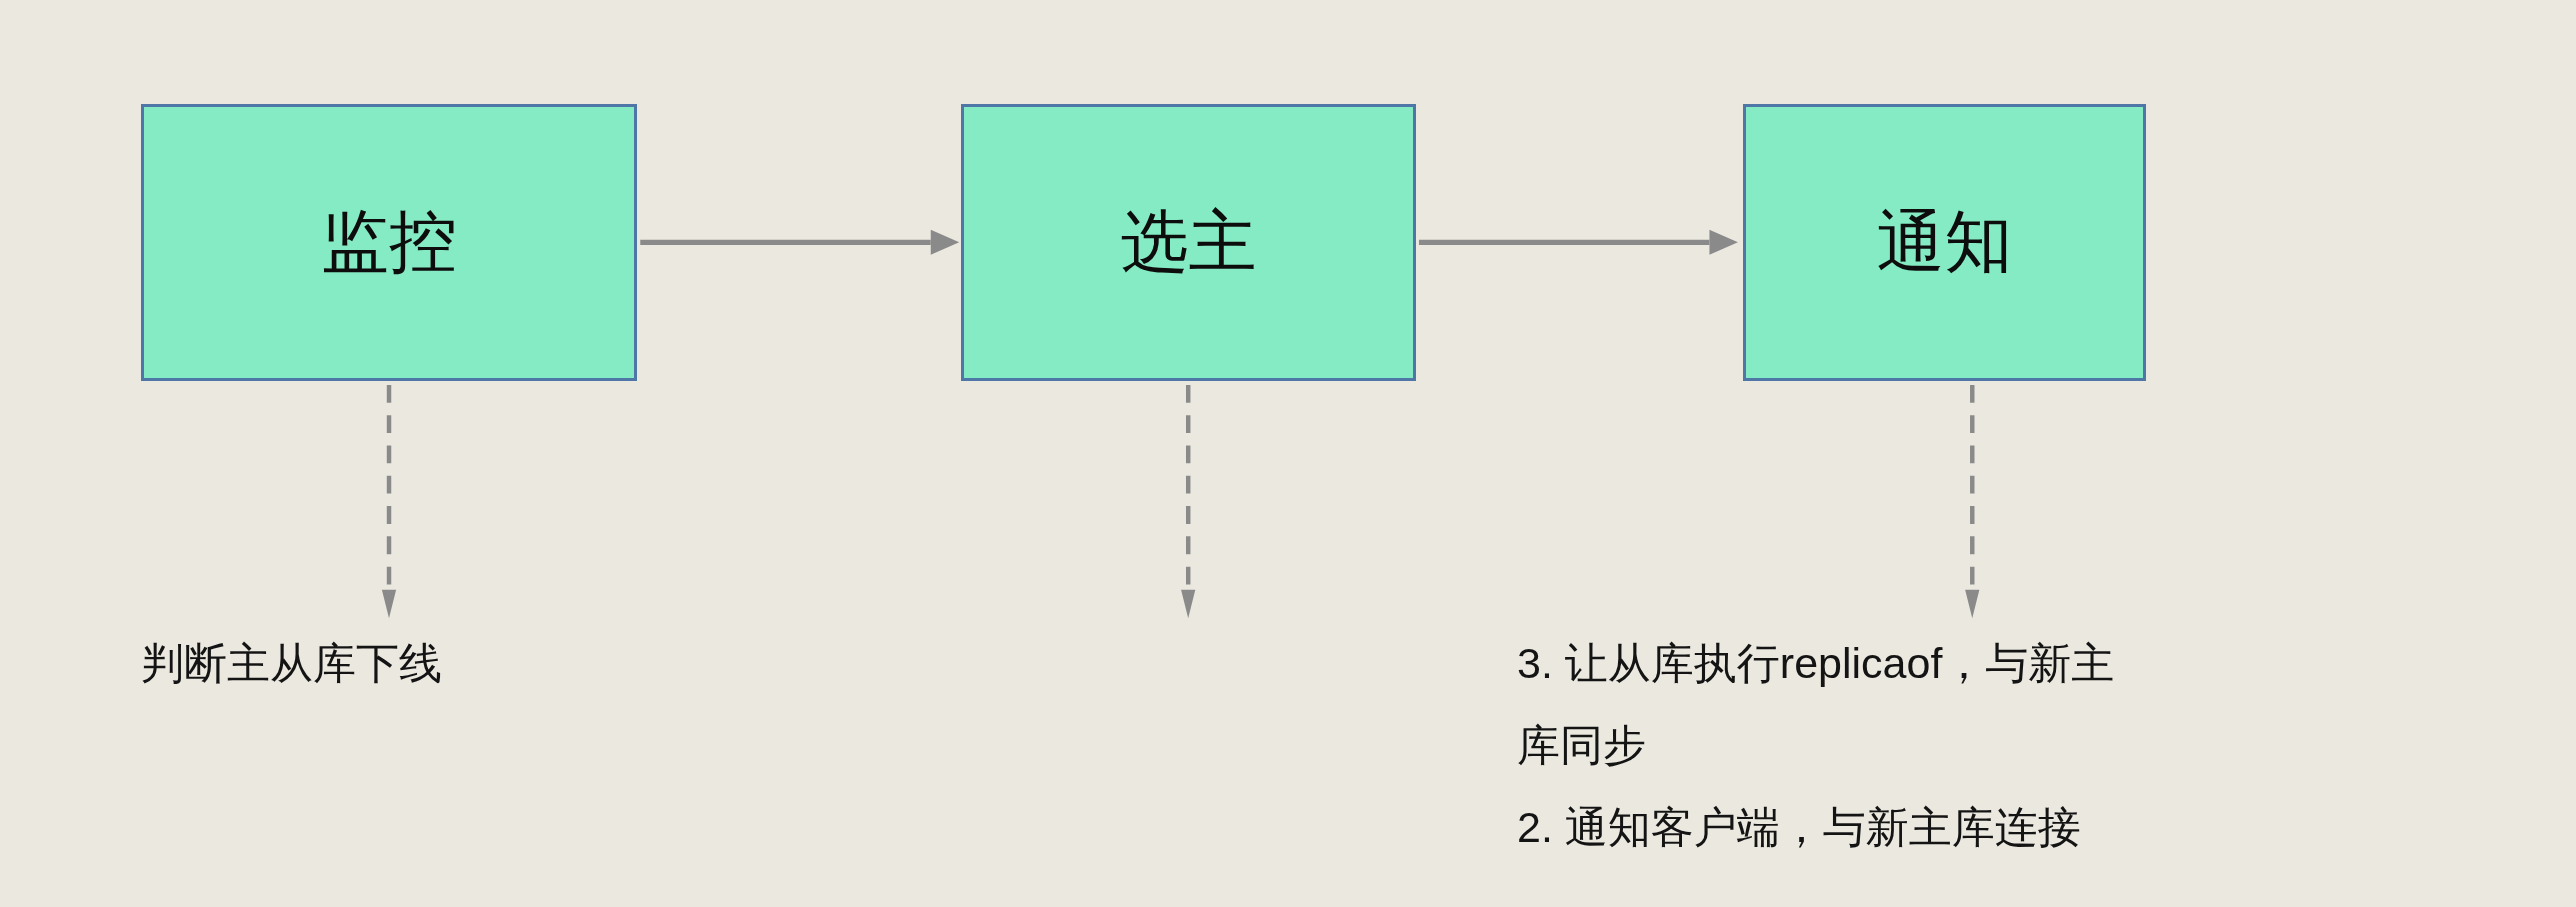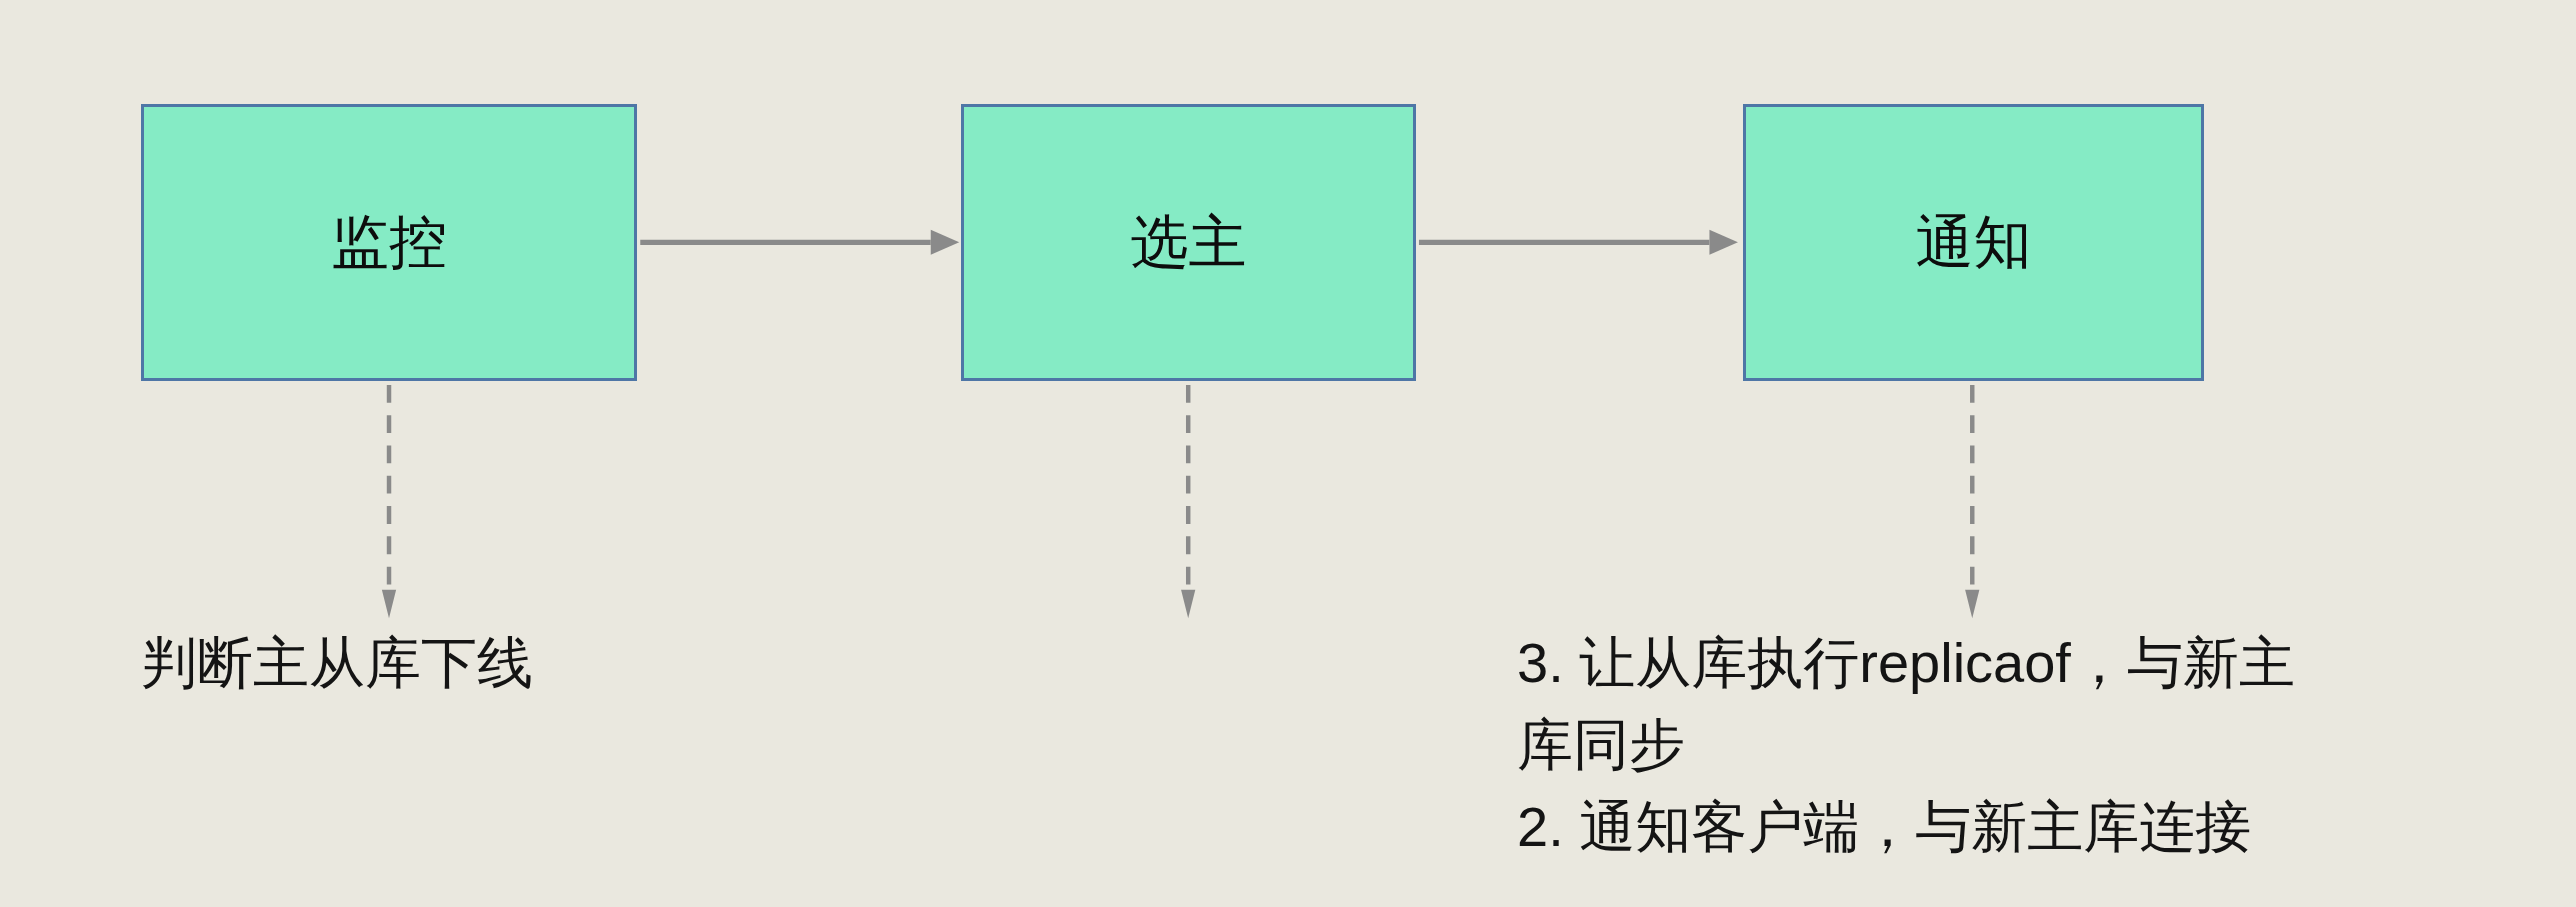--- a/index.html
+++ b/index.html
@@ -18,40 +18,40 @@
   .flow-box {
     position: absolute;
     top: 104px;
     height: 277px;
     box-sizing: border-box;
     background: #85EBC5;
     border: 3.6px solid #4E76A6;
     display: flex;
     align-items: center;
     justify-content: center;
-    font-size: 58px;
+    font-size: 68px;
     color: #0d0d0d;
   }
   .box-1 { left: 141px;  width: 496px; }
   .box-2 { left: 961px; width: 455px; text-align: right; }
-  .box-3 { left: 1743px; width: 461px; }
+  .box-3 { left: 1743px; width: 403px; }
 
   .overlay {
     position: absolute;
     left: 0;
     top: 0;
     width: 2576px;
     height: 907px;
     pointer-events: none;
   }
 
   .note {
     position: absolute;
     top: 622px;
-    font-size: 56px;
+    font-size: 43px;
     line-height: 82px;
     white-space: nowrap;
     color: #141414;
   }
   .note-1 { left: 141px; }
   .note-2 { left: 988px; }
   .note-3 { left: 1517px; }
 </style>
 </head>
 <body>

